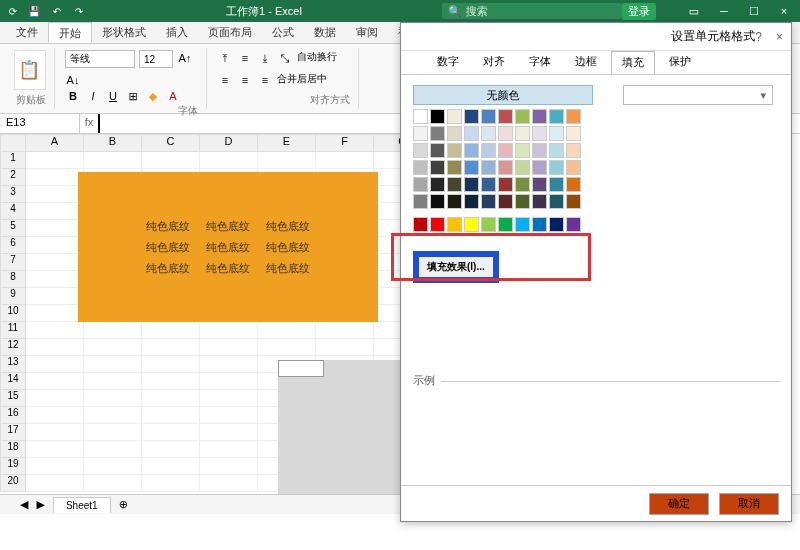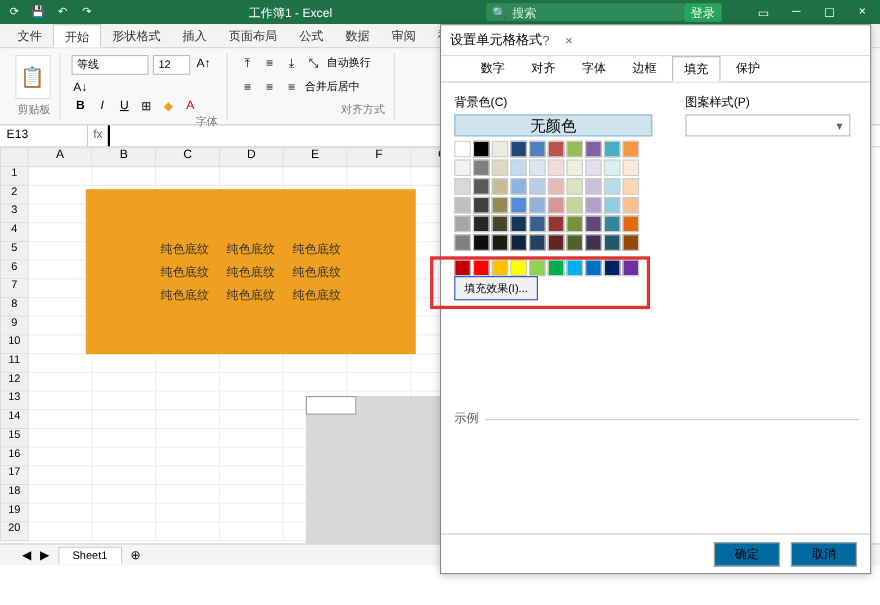--- a/index.html
+++ b/index.html
@@ -50,42 +50,42 @@
 .orange-block .line { display:flex; gap:16px; }
 .gray-sel { position:absolute; left:278px; top:226px; width:140px; height:150px; background:#d8d8d8; }
 .gray-sel .act { width:46px; height:17px; background:#fff; border:1px solid #999; }
 
 
 .sheettabs { position:absolute; bottom:0; left:0; height:20px; display:flex; align-items:center; padding-left:20px; gap:8px; border-top:1px solid #ccc; width:100%; background:#f5f5f5; }
 .sheettabs .tab { padding:2px 12px; background:#fff; border:1px solid #ccc; border-bottom:none; font-size:10px; }
 
 
 .dialog { position:absolute; left:400px; top:22px; width:392px; height:500px; background:#fff; border:1px solid #888; box-shadow:0 2px 8px rgba(0,0,0,.25); }
-.dlg-title { height:28px; display:flex; align-items:center; justify-content:flex-start; padding:0 8px; border-bottom:1px solid #ddd; font-size:12px; }
+.dlg-title { height:28px; display:flex; align-items:center; justify-content:flex-end; padding:0 8px; border-bottom:1px solid #ddd; font-size:12px; }
 .dlg-title .r { display:flex; gap:14px; color:#666; }
 .dlg-tabs { display:flex; height:24px; border-bottom:1px solid #ccc; padding:0 26px; gap:4px; }
 .dlg-tabs div { padding:3px 10px; font-size:11px; }
 .dlg-tabs .active { border:1px solid #bbb; border-bottom:1px solid #fff; background:#fff; }
 .dlg-body { padding:10px 12px; display:flex; gap:20px; }
 .left-col { width:190px; }
 .right-col { flex:1; }
 .sec-lbl { font-size:11px; margin-bottom:4px; }
-.nocolor { width:180px; height:20px; background:#cfe3ef; border:1px solid #8bb8d6; text-align:center; font-size:14px; line-height:18px; margin-bottom:4px; }
+.nocolor { width:180px; height:20px; background:#cfe3ef; border:1px solid #8bb8d6; text-align:center; font-size:11px; line-height:18px; margin-bottom:4px; }
 .palette { display:flex; flex-direction:column; gap:2px; }
 .prow { display:flex; gap:2px; }
 .prow span { width:15px; height:15px; border:1px solid #ccc; }
 .dlg-btns { position:absolute; left:12px; top:228px; display:flex; gap:6px; }
-.dlg-btns button { font-size:10px; padding:3px 8px; border:1px solid #1d4ed8; background:#f0f0f0; }
+.dlg-btns button { font-size:10px; padding:3px 8px; border:6px solid #1d4ed8; background:#f0f0f0;font-weight:bold; }
 .highlight-box { position:absolute; left:-10px; top:210px; width:200px; height:48px; border:3px solid #d33; pointer-events:none; }
 .combo { width:150px; height:20px; border:1px solid #bbb; display:flex; align-items:center; justify-content:center; font-size:11px; margin-bottom:12px; position:relative; }
 .combo::after { content:"▾"; position:absolute; right:6px; color:#666; }
 .preview-lbl { position:absolute; left:12px; top:350px; font-size:11px; color:#555; }
 .preview-line { position:absolute; left:40px; top:358px; width:340px; border-top:1px solid #ccc; }
 .dlg-foot { position:absolute; bottom:0; left:0; right:0; height:36px; border-top:1px solid #ccc; display:flex; justify-content:flex-end; align-items:center; gap:10px; padding:0 12px; }
-.dlg-foot button { width:60px; height:22px; font-size:11px; border:1px solid #aaa; background:#0369a1; }
+.dlg-foot button { width:60px; height:22px; font-size:11px; border:1px solid #aaa; background:#c2410c; }
 </style>
 </head>
 <body>
 
 <div class="titlebar">
   <div class="qat">
     <span>⟳</span>
     <span>💾</span>
     <span>↶</span>
     <span>↷</span>
@@ -424,21 +424,20 @@
   <div class="dlg-tabs">
     <div>数字</div>
     <div>对齐</div>
     <div>字体</div>
     <div>边框</div>
     <div class="active">填充</div>
     <div>保护</div>
   </div>
   <div class="dlg-body">
     <div class="left-col">
-      <div class="sec-lbl">背景色(C)</div>
       <div class="nocolor">无颜色</div>
       <div class="palette" id="palette">
           <div class="prow">
             <span style="background: rgb(255, 255, 255);"></span>
             <span style="background: rgb(0, 0, 0);"></span>
             <span style="background: rgb(238, 236, 225);"></span>
             <span style="background: rgb(31, 73, 125);"></span>
             <span style="background: rgb(79, 129, 189);"></span>
             <span style="background: rgb(192, 80, 77);"></span>
             <span style="background: rgb(155, 187, 89);"></span>
@@ -515,21 +514,20 @@
             <span style="background: rgb(146, 208, 80);"></span>
             <span style="background: rgb(0, 176, 80);"></span>
             <span style="background: rgb(0, 176, 240);"></span>
             <span style="background: rgb(0, 112, 192);"></span>
             <span style="background: rgb(0, 32, 96);"></span>
             <span style="background: rgb(112, 48, 160);"></span>
           </div>
         </div>
     </div>
     <div class="right-col">
-      <div class="sec-lbl">图案样式(P)</div>
       <div class="combo"></div>
     </div>
   </div>
   <div class="dlg-btns">
     <button>填充效果(I)...</button>
   </div>
   <div class="highlight-box"></div>
   <div class="preview-lbl">示例</div>
   <div class="preview-line"></div>
   <div class="dlg-foot">

